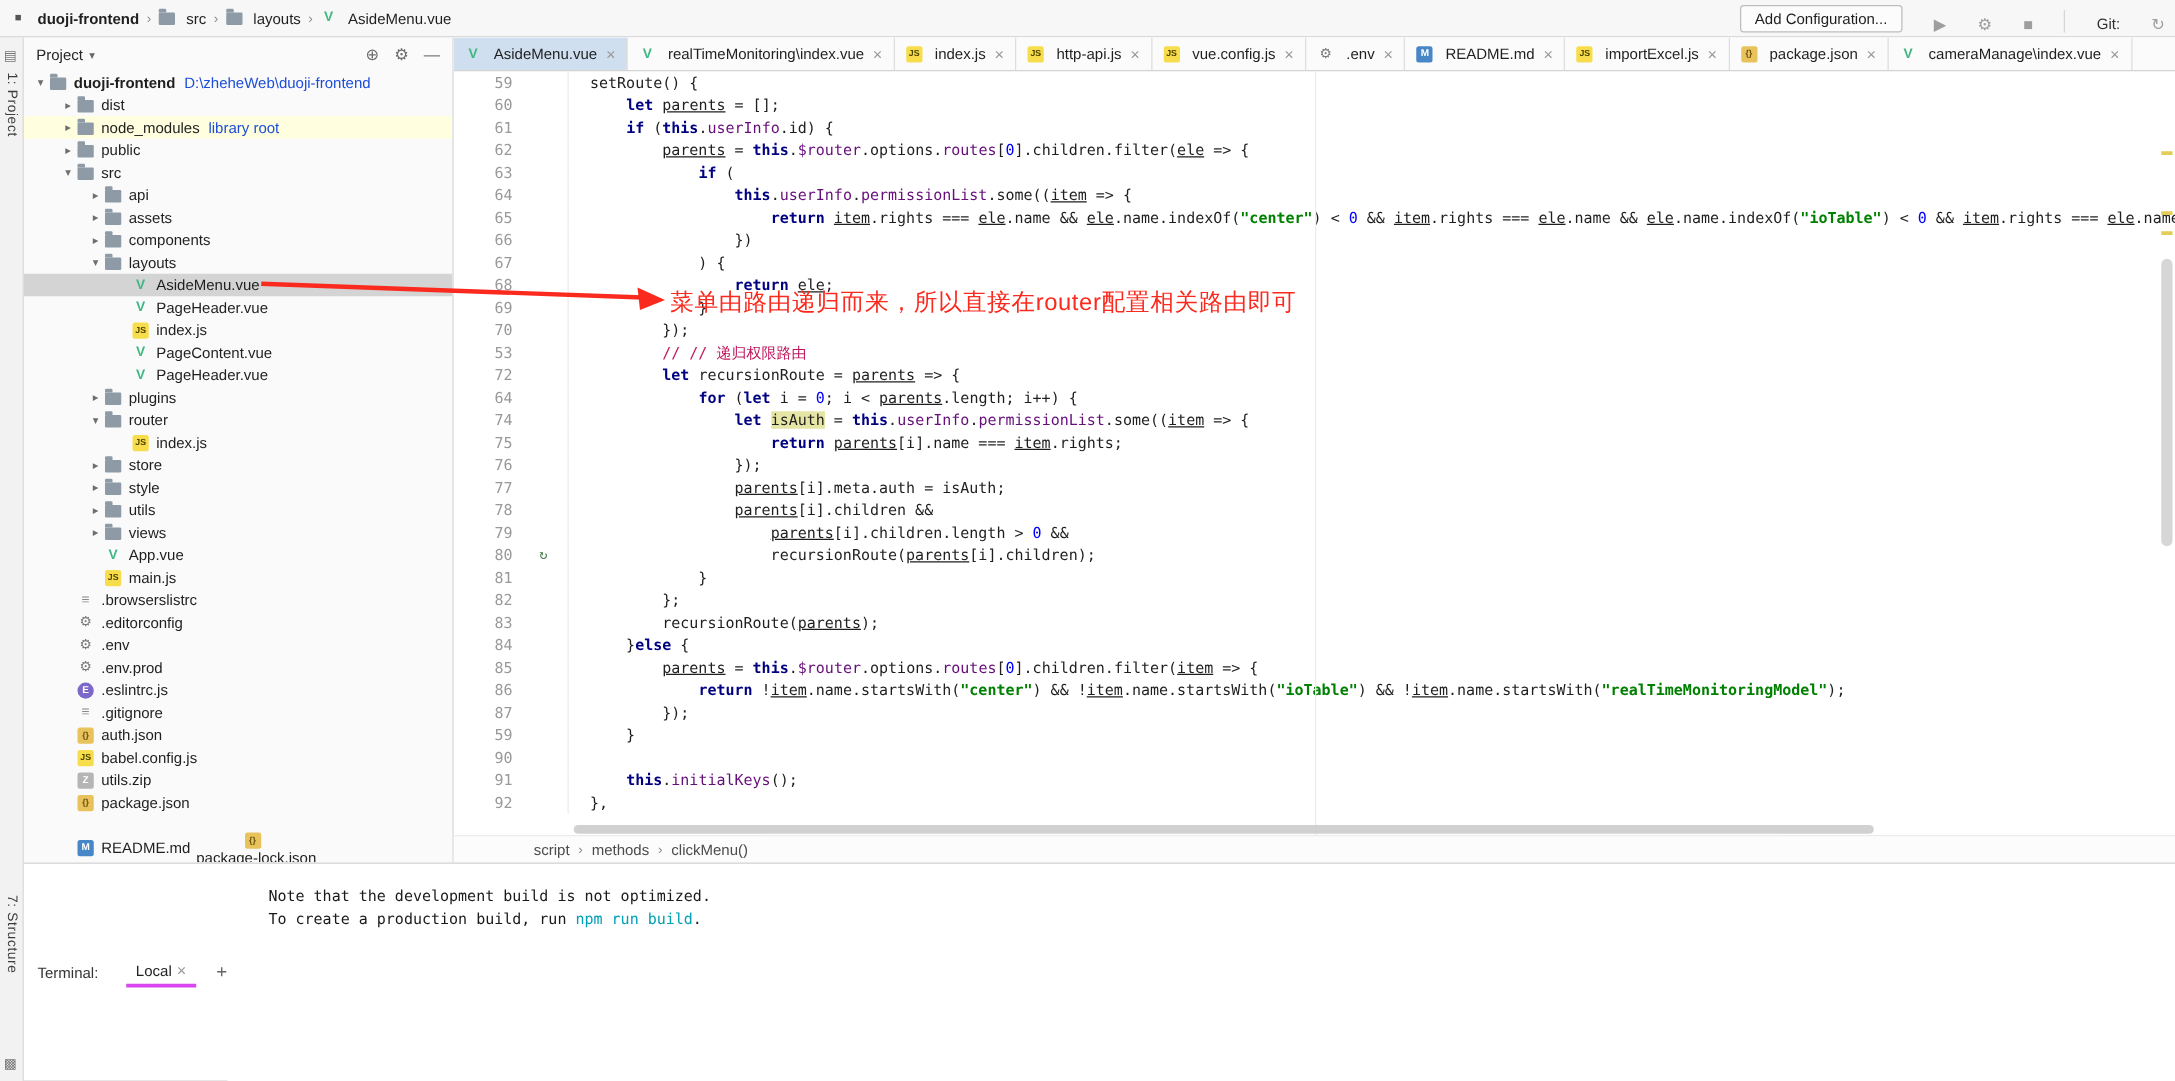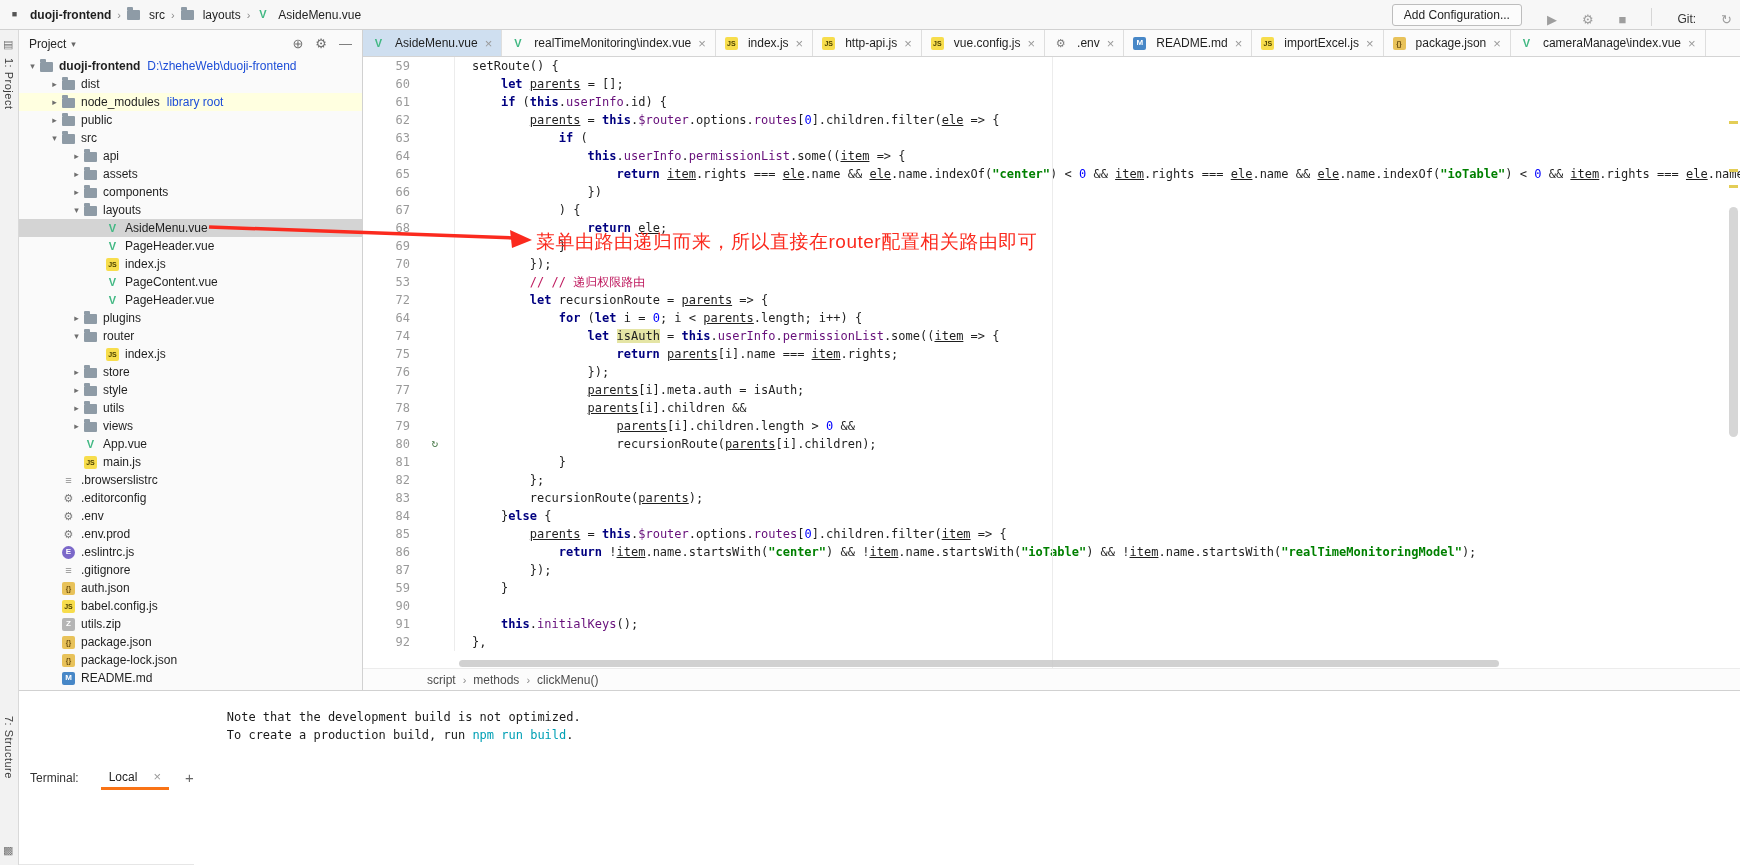--- a/index.html
+++ b/index.html
@@ -80,21 +80,21 @@
   .vsb{position:absolute;right:2px;top:150px;width:9px;height:230px;background:#d6d6d6;border-radius:5px}
   .smark{position:absolute;right:2px;width:9px;height:3px;background:#e3cd56}
   .hsb{position:absolute;left:96px;bottom:1px;width:1040px;height:7px;background:#c9c9c9;border-radius:4px;opacity:.85}
   .ecrumbs{flex:0 0 22px;display:flex;align-items:center;gap:6px;padding-left:64px;color:#4c4c4c;background:#fcfcfc;border-top:1px solid #ececec}
   .ecrumbs .bc-sep{margin:0 1px}
 
   
   .term{flex:0 0 175px;border-top:1px solid #d1d1d1;background:#fff;display:flex;flex-direction:row}
   .thead{flex:0 0 26px;display:flex;align-items:center;padding-left:11px;border-bottom:1px solid #e6e6e6}
   .tlbl{color:#333;margin-right:22px}
-  .ttab{display:inline-flex;align-items:center;gap:16px;padding:4px 8px 3px;border-bottom:3px solid #f97316;color:#222}
+  .ttab{display:inline-flex;align-items:center;gap:4px;padding:4px 8px 3px;border-bottom:3px solid #d946ef;color:#222}
   .ttab .tclose{margin:0}
   .tplus{margin-left:16px;color:#666;font-size:15px;line-height:15px}
   .tbody{flex:1;padding:17px 0 0 33px;font-family:"DejaVu Sans Mono","Liberation Mono",monospace;font-size:12px;line-height:18px;color:#1a1a1a}
   .tcmd{color:#00a0b5}
 
   
   .arrow-svg{position:absolute;left:0;top:0;width:1740px;height:865px;pointer-events:none;z-index:40}
   .anno{position:absolute;left:536px;top:229px;z-index:41;color:#fb2a1e;font-size:19px;letter-spacing:.5px;white-space:nowrap}
 </style>
 </head>
@@ -317,21 +317,21 @@
               <div class="trow" style="padding-left: 28px;">
                 <span class="chev"></span>
                 <span class="fi fi-zip">Z</span>
                 <span class="tlabel">utils.zip</span>
               </div>
               <div class="trow" style="padding-left: 28px;">
                 <span class="chev"></span>
                 <span class="fi fi-json">{}</span>
                 <span class="tlabel">package.json</span>
               </div>
-              <div class="trow" style="padding-left: 28px;">
+              <div class="trow" style="padding-left: 28px; flex-direction: column;">
                 <span class="chev"></span>
                 <span class="fi fi-json">{}</span>
                 <span class="tlabel">package-lock.json</span>
               </div>
               <div class="trow" style="padding-left: 28px;">
                 <span class="chev"></span>
                 <span class="fi fi-md">M</span>
                 <span class="tlabel">README.md</span>
               </div>
             </div>

